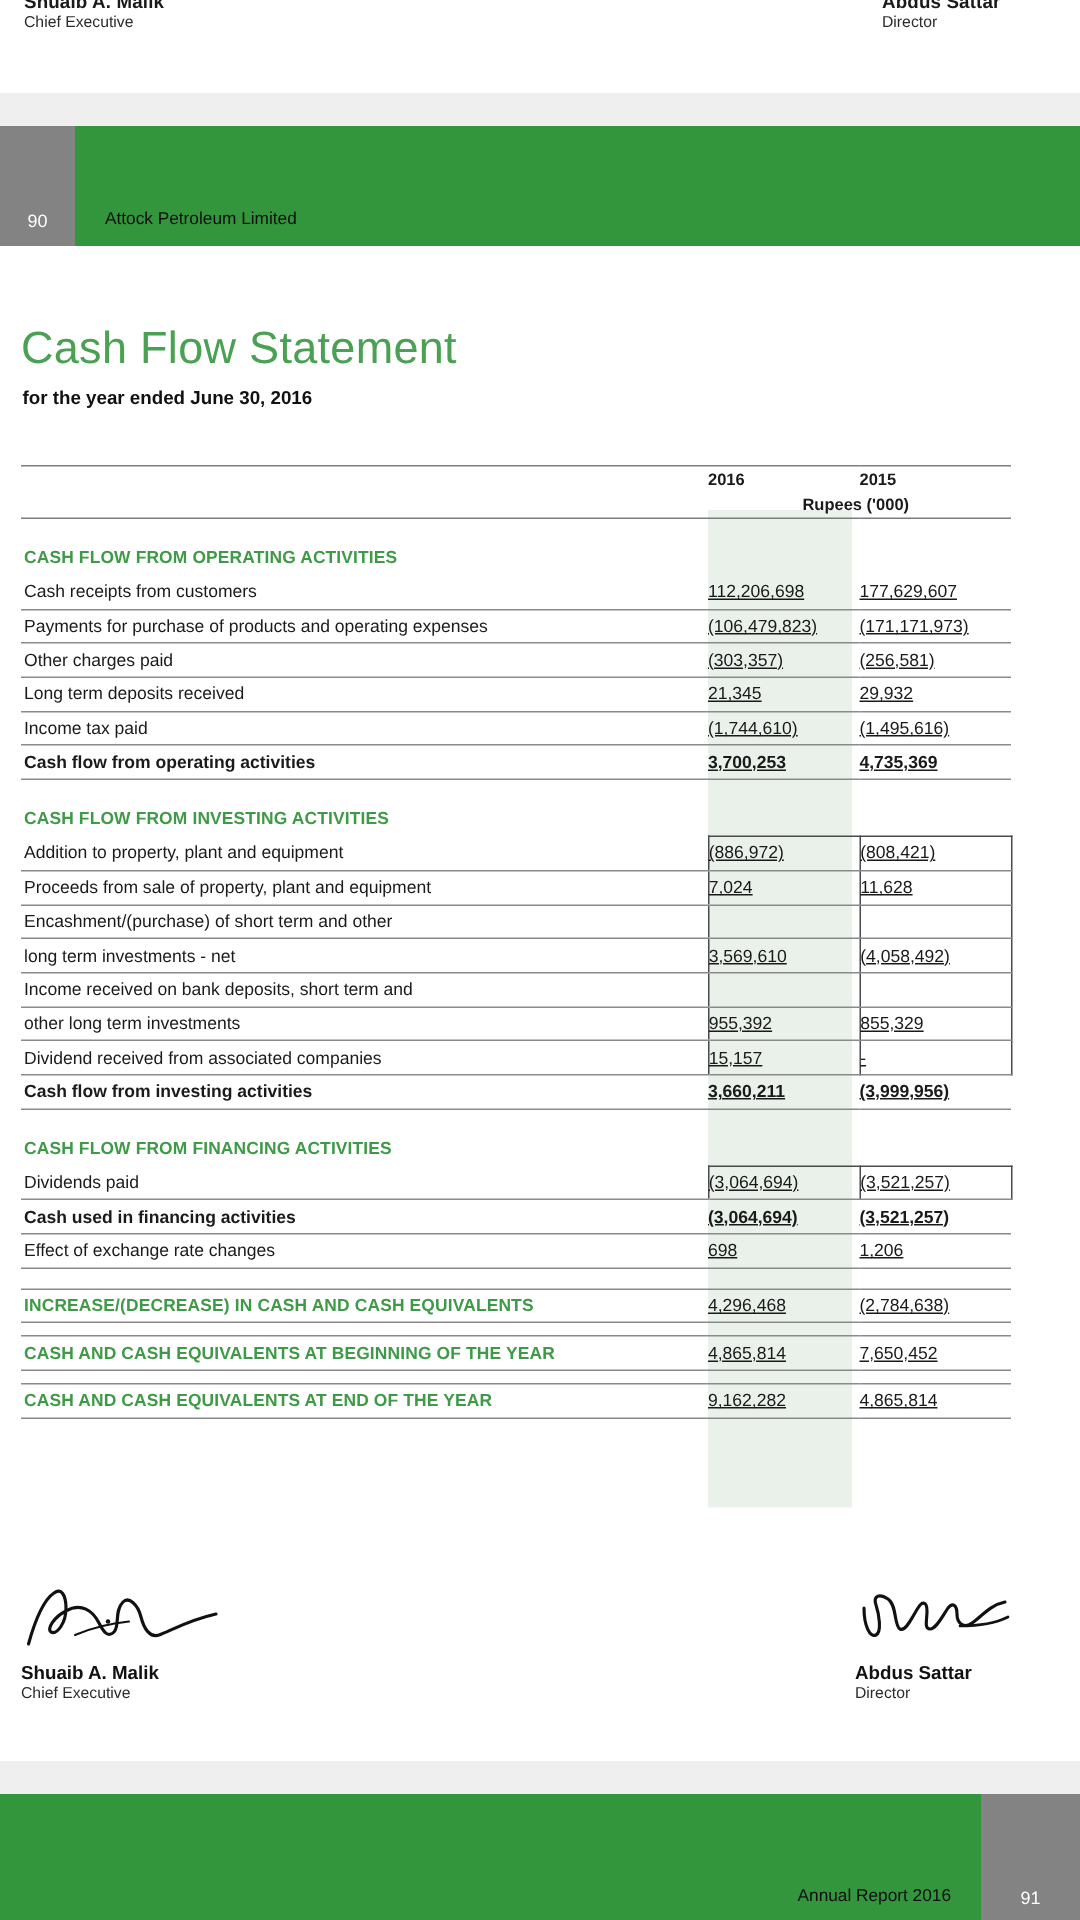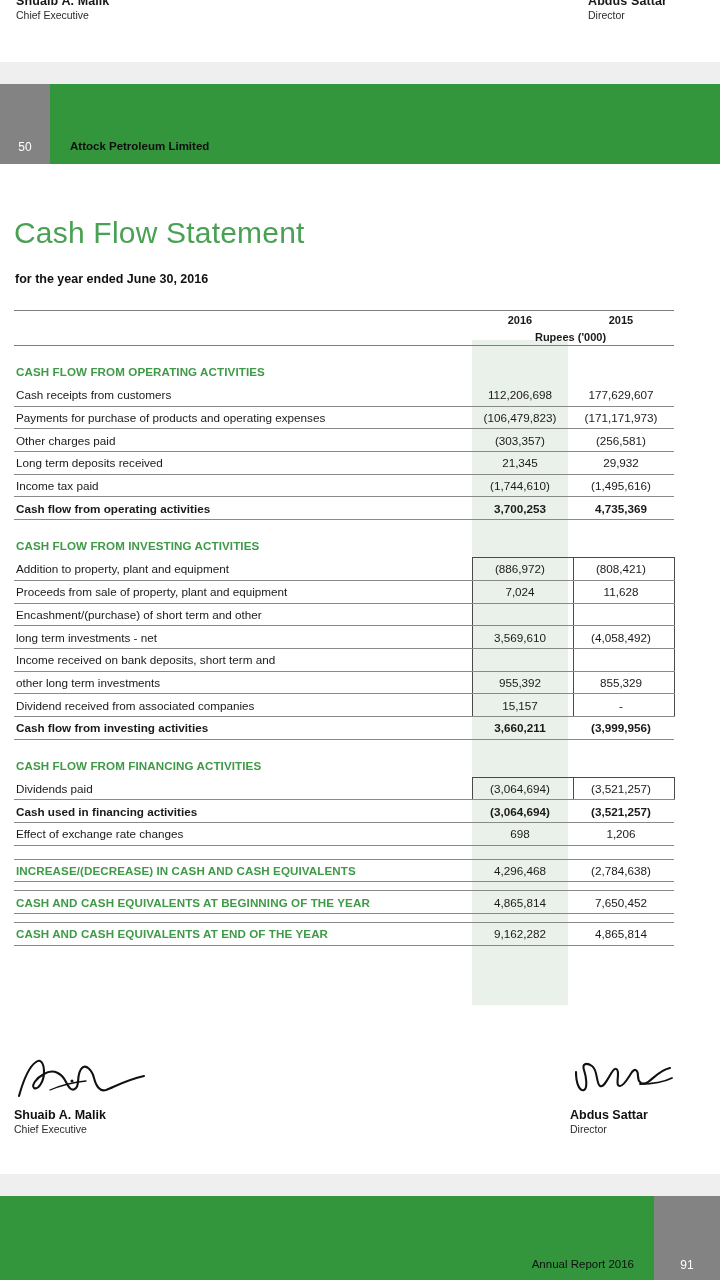--- a/index.html
+++ b/index.html
@@ -29,49 +29,49 @@
   
   .hdrband { position: absolute; left: 0; top: 84px; width: 720px; height: 80px; }
   .hdr-grey { position: absolute; left: 0; top: 0; width: 50px; height: 80px; background: #838383; }
   .hdr-green { position: absolute; left: 50px; top: 0; width: 670px; height: 80px; background: #33953c; }
   .hdr-pageno {
     position: absolute; left: 0; top: 56px; width: 50px; text-align: center;
     font-size: 12px; color: #ffffff;
   }
   .hdr-company {
     position: absolute; left: 70px; top: 56px;
-    font-size: 11.5px; color: #0f0f0f; font-weight: bold;
+    font-size: 11.5px; color: #0f0f0f;
   }
 
   
   .title {
     position: absolute; left: 14px; top: 216px;
     font-size: 30px; color: #4aa053; font-weight: normal; letter-spacing: .2px;
   }
   .subtitle {
-    position: absolute; left: 15px; top: 272px;
+    position: absolute; left: 15px; top: 258px;
     font-size: 12.5px; font-weight: bold; color: #111111;
   }
 
   
   .tbl {
     position: absolute; left: 14px; top: 310px; width: 660px;
     font-size: 11.7px; color: #1a1a1a;
   }
   .tbl table { border-collapse: collapse; width: 660px; table-layout: fixed; }
   .tbl col.c-label { width: 458px; }
   .tbl col.c-2016  { width: 101px; }
   .tbl col.c-2015  { width: 101px; }
 
   td { padding: 0; vertical-align: middle; }
   .lab { padding-left: 2px; height: 22.7px; white-space: nowrap; }
-  .num { text-align: center; padding-right: 5px; height: 22.7px; white-space: nowrap; }
-
-  
-  .yr { text-align: center; padding-right: 5px; font-size: 11px; font-weight: bold; height: 18px; }
+  .num { text-align: left; padding-right: 5px; height: 22.7px; white-space: nowrap; text-decoration: underline; }
+
+  
+  .yr { text-align: left; padding-right: 5px; font-size: 11px; font-weight: bold; height: 18px; }
   .rupees { text-align: center; padding-right: 5px; font-size: 11px; font-weight: bold; height: 17px; }
   .rule-top td { border-top: 1.3px solid #7d7d7d; }
   .rule-bot td { border-bottom: 1.3px solid #7d7d7d; }
 
   
   .sec { color: #3f9a47; font-weight: bold; font-size: 11.6px; height: 24px; padding-left: 2px; letter-spacing: .1px; }
   .sec-green { color: #3f9a47; font-weight: bold; font-size: 11.6px; letter-spacing: .1px; }
 
   .rowline td { border-bottom: 1.1px solid #8a8a8a; }
   .rowline-top td { border-top: 1.1px solid #8a8a8a; }
@@ -116,21 +116,21 @@
     <div class="sig-role ts-left">Chief Executive</div>
     <div class="sig-name ts-right">Abdus Sattar</div>
     <div class="sig-role ts-right">Director</div>
   </div>
 
   <div class="gap-grey"></div>
 
   <div class="hdrband">
     <div class="hdr-grey"></div>
     <div class="hdr-green"></div>
-    <div class="hdr-pageno">50</div>
+    <div class="hdr-pageno">90</div>
     <div class="hdr-company">Attock Petroleum Limited</div>
   </div>
 
   <div class="title">Cash Flow Statement</div>
   <div class="subtitle">for the year ended June 30, 2016</div>
 
   <div class="colband"></div>
 
   <div class="tbl">
     <table>

